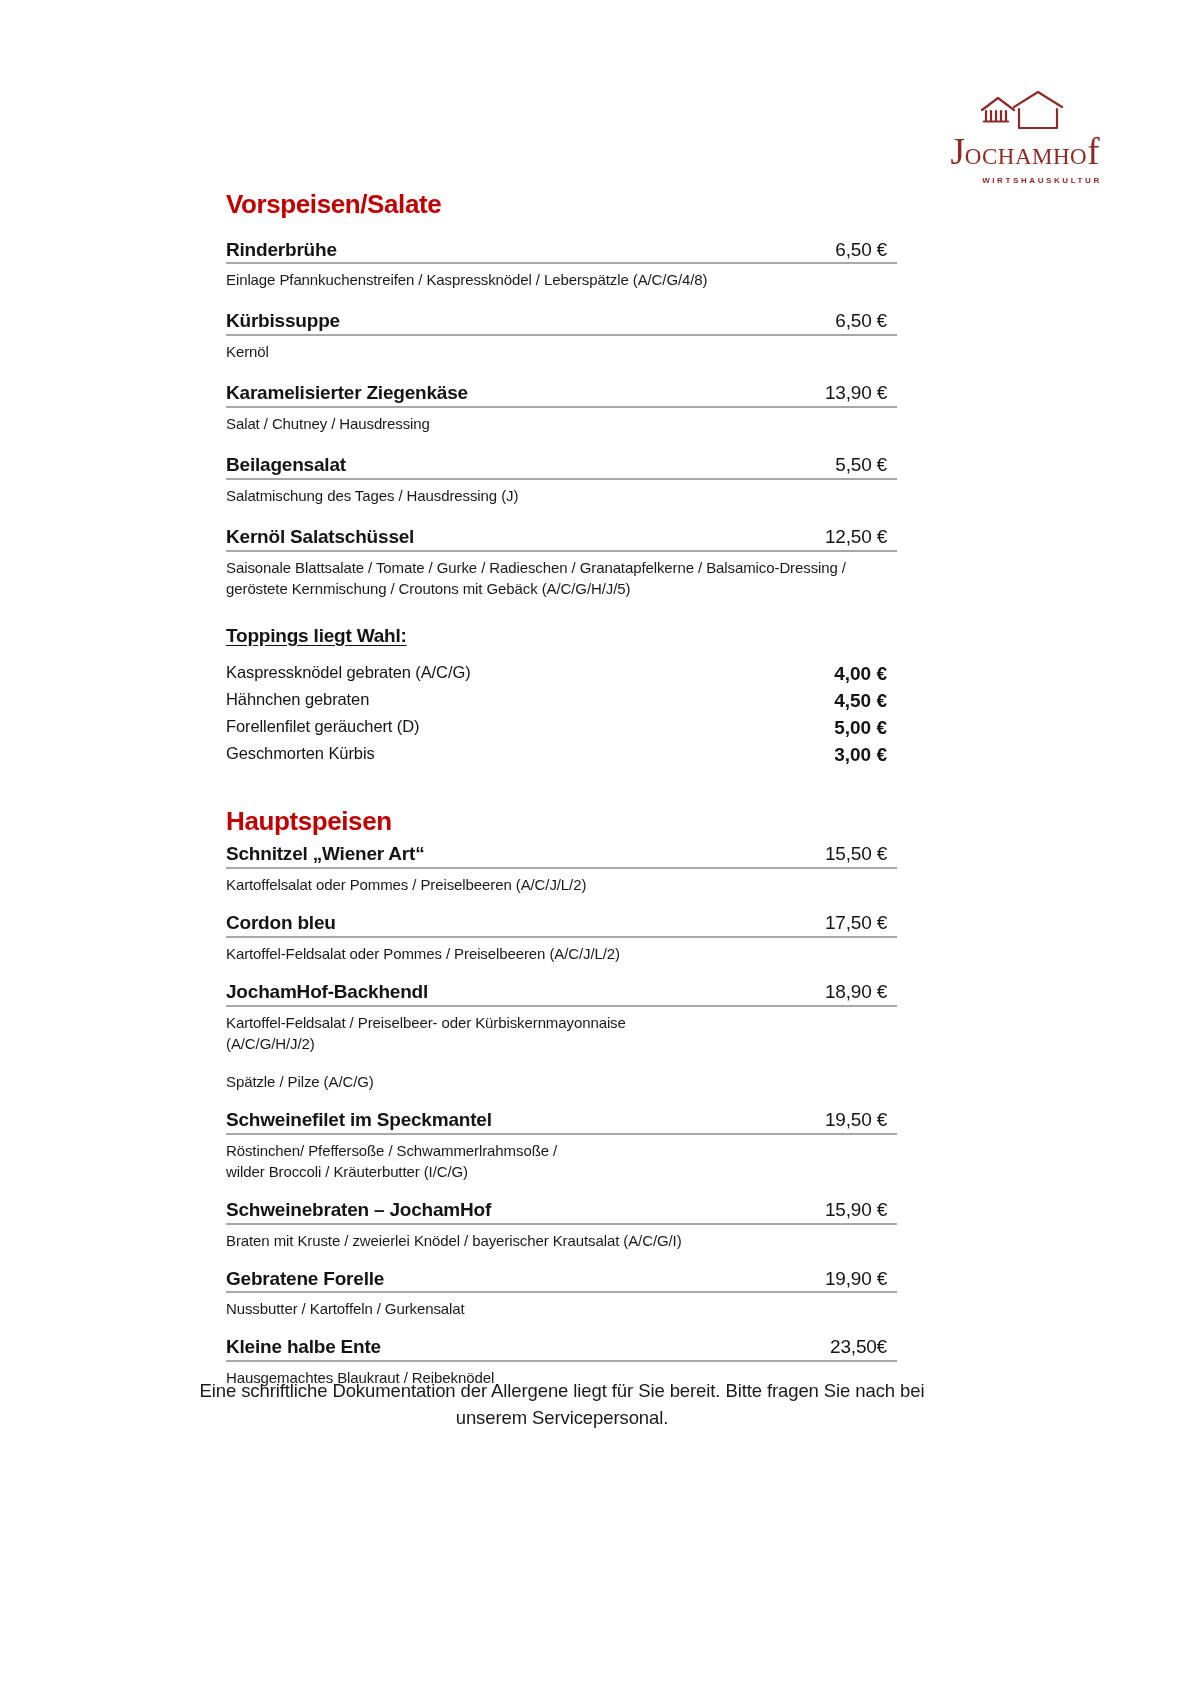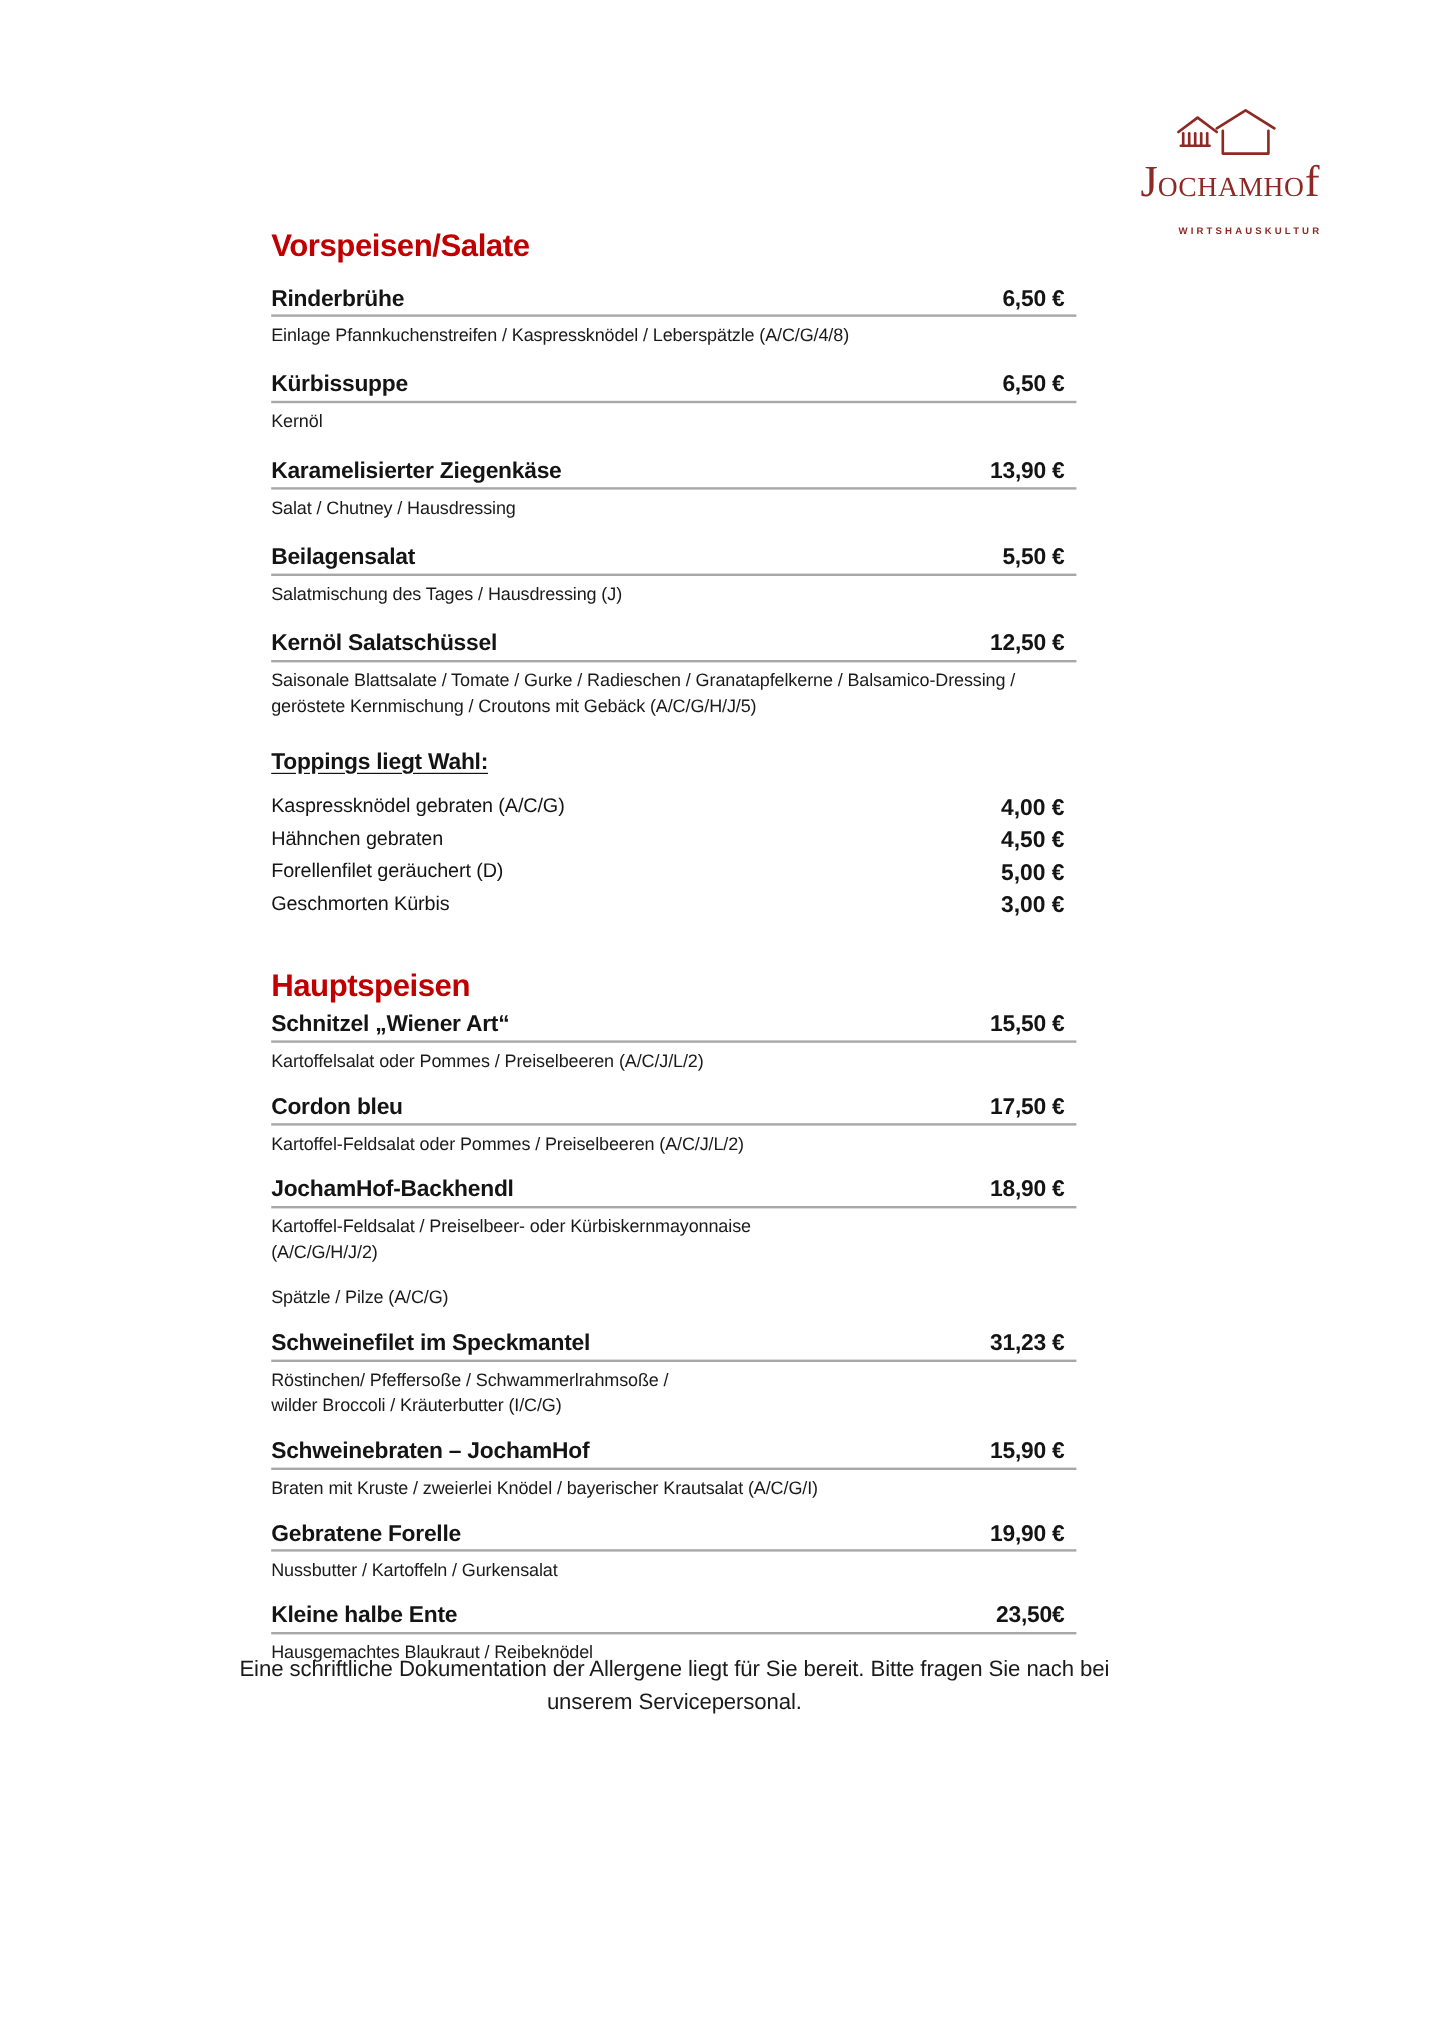--- a/index.html
+++ b/index.html
@@ -11,40 +11,40 @@
     color:#141414;
     overflow:hidden;
   }
 
   
   .logo{position:absolute;top:90px;left:940px;width:170px;text-align:center;color:#8e2a25;}
   .logo-roofs{display:block;margin:0 0 1px 38px;}
   .logo-name{font-family:"Liberation Serif", serif;line-height:0.9;white-space:nowrap;color:#8e2a25;}
   .logo-name .lg{font-size:37px;}
   .logo-name .sm{font-size:23px;letter-spacing:0.5px;}
-  .logo-tagline{font-size:8px;letter-spacing:2.6px;margin-top:20px;padding-left:34px;white-space:nowrap;color:#8e2a25;font-weight:bold;}
+  .logo-tagline{font-size:8px;letter-spacing:2.6px;margin-top:8px;padding-left:34px;white-space:nowrap;color:#8e2a25;font-weight:bold;}
 
   
   .content{position:absolute;left:226px;top:190px;width:671px;}
 
   .section-title{
     color:#c00000;font-weight:bold;font-size:26px;letter-spacing:-0.4px;
     margin:0 0 20px 0;line-height:1.1;
   }
   .sec-haupt{margin-top:38px;}
   .sec-haupt .section-title{margin-bottom:8px;}
 
   .menu-item{margin-bottom:20px;}
   .sec-haupt .menu-item{margin-bottom:17px;}
   .item-row{
     display:flex;justify-content:space-between;align-items:flex-end;
     border-bottom:2px solid #a8a8a8;padding-bottom:2px;
   }
   .item-name{font-weight:bold;font-size:19px;letter-spacing:-0.2px;line-height:1.15;}
-  .item-price{font-weight:bold;font-size:19px;letter-spacing:-0.2px;line-height:1.15;padding-right:10px;white-space:nowrap;}
+  .item-price{font-weight:normal;font-size:19px;letter-spacing:-0.2px;line-height:1.15;padding-right:10px;white-space:nowrap;}
   .item-desc{
     font-size:15px;letter-spacing:-0.1px;margin-top:5px;line-height:1.4;
     white-space:pre-line;color:#1a1a1a;
   }
 
   .toppings{margin:26px 0 0 0;}
   .toppings-title{
     font-weight:bold;font-size:19px;letter-spacing:-0.2px;
     text-decoration:underline;text-underline-offset:3px;
     margin:0 0 14px 0;
@@ -175,21 +175,21 @@
 (A/C/G/H/J/2)</div>
       </div>
 
       <div class="menu-item">
         <div class="item-desc">Spätzle / Pilze (A/C/G)</div>
       </div>
 
       <div class="menu-item">
         <div class="item-row">
           <span class="item-name">Schweinefilet im Speckmantel</span>
-          <span class="item-price">31,23 €</span>
+          <span class="item-price">19,50 €</span>
         </div>
         <div class="item-desc">Röstinchen/ Pfeffersoße / Schwammerlrahmsoße /
 wilder Broccoli / Kräuterbutter (I/C/G)</div>
       </div>
 
       <div class="menu-item">
         <div class="item-row">
           <span class="item-name">Schweinebraten – JochamHof</span>
           <span class="item-price">15,90 €</span>
         </div>

